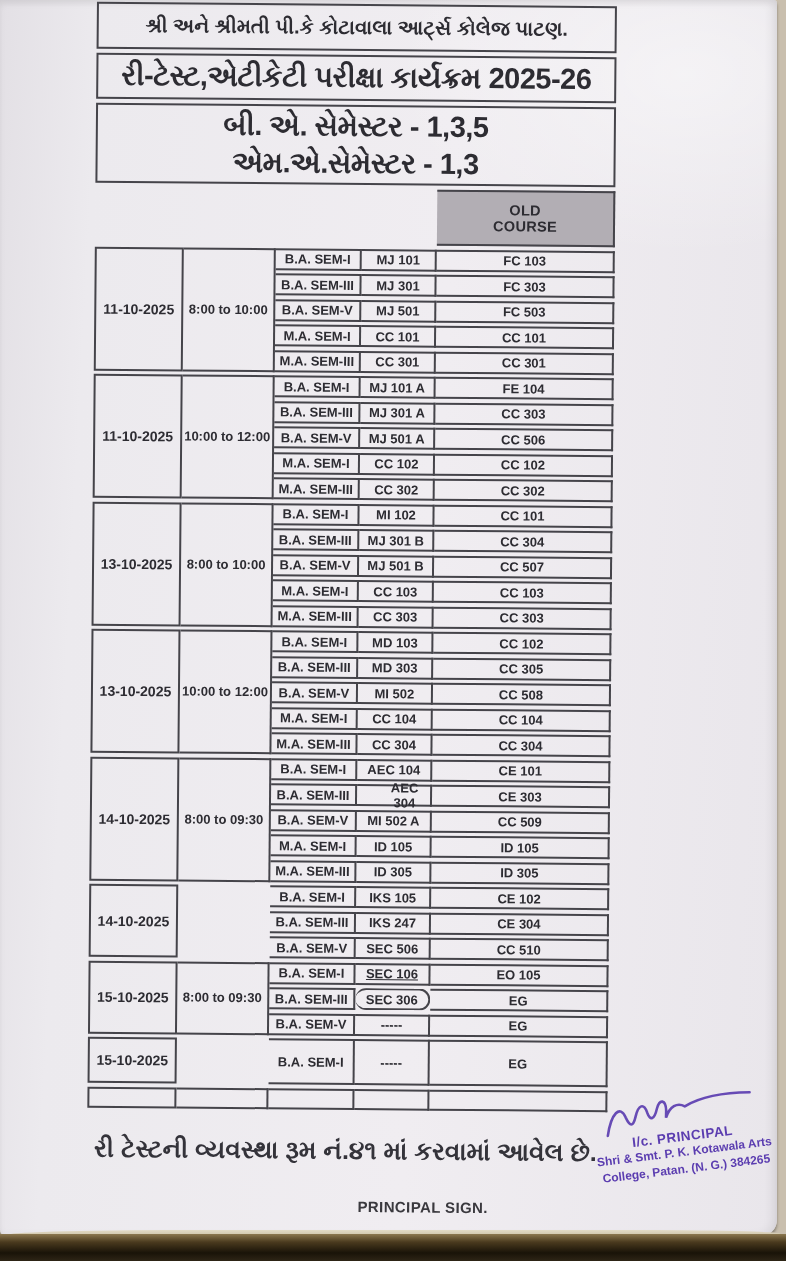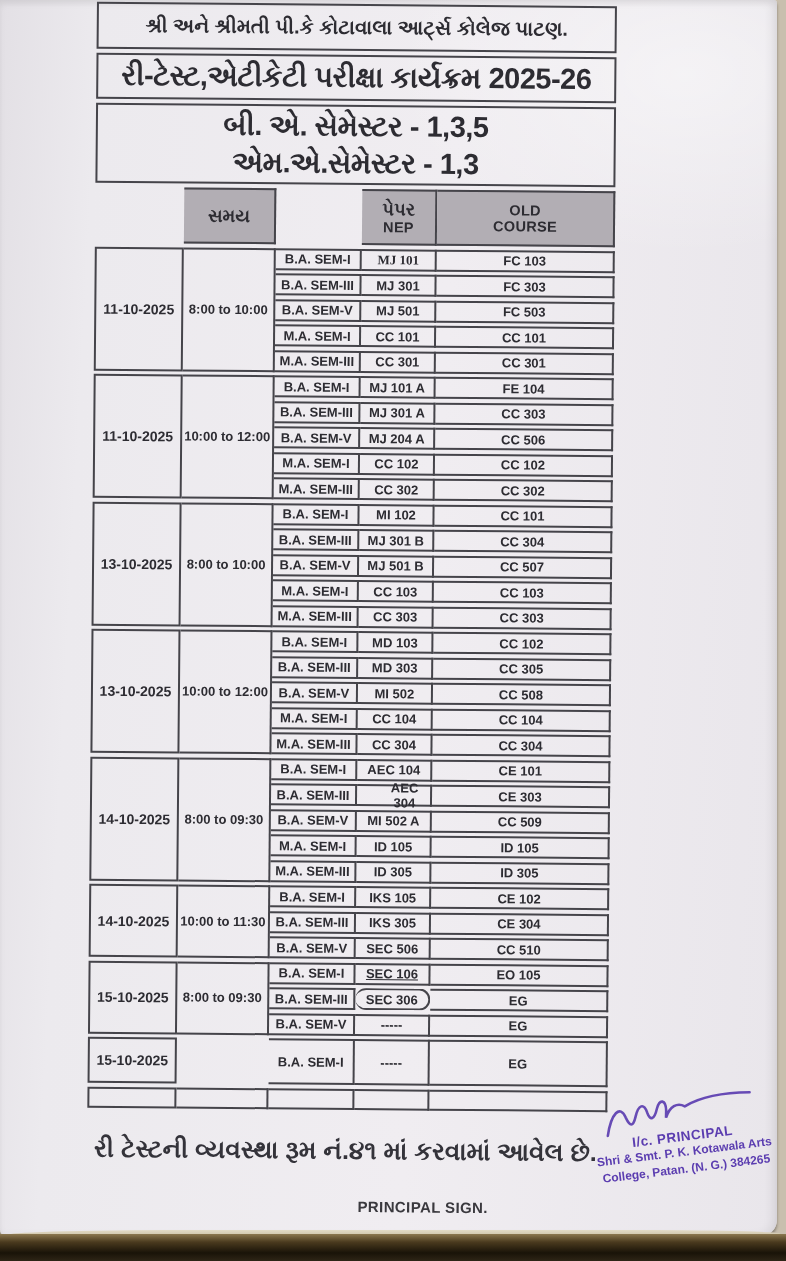--- a/index.html
+++ b/index.html
@@ -104,35 +104,28 @@
   <div class="hbox hbox2">
     <span>રી-ટેસ્ટ,એટીકેટી પરીક્ષા કાર્યક્રમ 2025-26</span>
   </div>
 
   <div class="hbox hbox3">
     <span>બી. એ. સેમેસ્ટર - 1,3,5</span>
     <span>એમ.એ.સેમેસ્ટર - 1,3</span>
   </div>
 
   <div class="grid" id="grid">
-    <div class="cell head" style="grid-row:1;grid-column:2">
-      <span>સમય</span>
-    </div>
-    <div class="cell head" style="grid-row:1;grid-column:4">
-      <span>પેપર</span>
-      <span class="lat">NEP</span>
-    </div>
     <div class="cell head" style="grid-row:1;grid-column:5">
       <span class="lat">OLD</span>
       <span class="lat">COURSE</span>
     </div>
   <div class="cell bl datec" style="grid-area: 2 / 1 / span 5;">11-10-2025</div>
       <div class="cell timec" style="grid-area: 2 / 2 / span 5;">8:00 to 10:00</div>
       <div class="cell sub semc" style="grid-area: 2 / 3;">B.A. SEM-I</div>
-      <div class="cell sub nepc" style="grid-area: 2 / 4; font-family: Liberation Serif, serif;">MJ 101</div>
+      <div class="cell sub nepc" style="grid-area: 2 / 4;">MJ 101</div>
       <div class="cell sub oldc" style="grid-area: 2 / 5;">FC 103</div>
       <div class="cell sub semc" style="grid-area: 3 / 3;">B.A. SEM-III</div>
       <div class="cell sub nepc" style="grid-area: 3 / 4;">MJ 301</div>
       <div class="cell sub oldc" style="grid-area: 3 / 5;">FC 303</div>
       <div class="cell sub semc" style="grid-area: 4 / 3;">B.A. SEM-V</div>
       <div class="cell sub nepc" style="grid-area: 4 / 4;">MJ 501</div>
       <div class="cell sub oldc" style="grid-area: 4 / 5;">FC 503</div>
       <div class="cell sub semc" style="grid-area: 5 / 3;">M.A. SEM-I</div>
       <div class="cell sub nepc" style="grid-area: 5 / 4;">CC 101</div>
       <div class="cell sub oldc" style="grid-area: 5 / 5;">CC 101</div>
@@ -141,21 +134,21 @@
       <div class="cell sub oldc" style="grid-area: 6 / 5;">CC 301</div>
       <div class="cell bl datec" style="grid-area: 7 / 1 / span 5;">11-10-2025</div>
       <div class="cell timec" style="grid-area: 7 / 2 / span 5;">10:00 to 12:00</div>
       <div class="cell sub semc" style="grid-area: 7 / 3;">B.A. SEM-I</div>
       <div class="cell sub nepc" style="grid-area: 7 / 4;">MJ 101 A</div>
       <div class="cell sub oldc" style="grid-area: 7 / 5;">FE 104</div>
       <div class="cell sub semc" style="grid-area: 8 / 3;">B.A. SEM-III</div>
       <div class="cell sub nepc" style="grid-area: 8 / 4;">MJ 301 A</div>
       <div class="cell sub oldc" style="grid-area: 8 / 5;">CC 303</div>
       <div class="cell sub semc" style="grid-area: 9 / 3;">B.A. SEM-V</div>
-      <div class="cell sub nepc" style="grid-area: 9 / 4;">MJ 204 A</div>
+      <div class="cell sub nepc" style="grid-area: 9 / 4;">MJ 501 A</div>
       <div class="cell sub oldc" style="grid-area: 9 / 5;">CC 506</div>
       <div class="cell sub semc" style="grid-area: 10 / 3;">M.A. SEM-I</div>
       <div class="cell sub nepc" style="grid-area: 10 / 4;">CC 102</div>
       <div class="cell sub oldc" style="grid-area: 10 / 5;">CC 102</div>
       <div class="cell sub semc" style="grid-area: 11 / 3;">M.A. SEM-III</div>
       <div class="cell sub nepc" style="grid-area: 11 / 4;">CC 302</div>
       <div class="cell sub oldc" style="grid-area: 11 / 5;">CC 302</div>
       <div class="cell bl datec" style="grid-area: 12 / 1 / span 5;">13-10-2025</div>
       <div class="cell timec" style="grid-area: 12 / 2 / span 5;">8:00 to 10:00</div>
       <div class="cell sub semc" style="grid-area: 12 / 3;">B.A. SEM-I</div>
@@ -201,26 +194,25 @@
       <div class="cell sub semc" style="grid-area: 24 / 3;">B.A. SEM-V</div>
       <div class="cell sub nepc" style="grid-area: 24 / 4;">MI 502 A</div>
       <div class="cell sub oldc" style="grid-area: 24 / 5;">CC 509</div>
       <div class="cell sub semc" style="grid-area: 25 / 3;">M.A. SEM-I</div>
       <div class="cell sub nepc" style="grid-area: 25 / 4;">ID 105</div>
       <div class="cell sub oldc" style="grid-area: 25 / 5;">ID 105</div>
       <div class="cell sub semc" style="grid-area: 26 / 3;">M.A. SEM-III</div>
       <div class="cell sub nepc" style="grid-area: 26 / 4;">ID 305</div>
       <div class="cell sub oldc" style="grid-area: 26 / 5;">ID 305</div>
       <div class="cell bl datec" style="grid-area: 27 / 1 / span 3;">14-10-2025</div>
-      <div class="cell timec" style="grid-area: 27 / 2 / span 3;">10:00 to 11:30</div>
       <div class="cell sub semc" style="grid-area: 27 / 3;">B.A. SEM-I</div>
       <div class="cell sub nepc" style="grid-area: 27 / 4;">IKS 105</div>
       <div class="cell sub oldc" style="grid-area: 27 / 5;">CE 102</div>
       <div class="cell sub semc" style="grid-area: 28 / 3;">B.A. SEM-III</div>
-      <div class="cell sub nepc" style="grid-area: 28 / 4;">IKS 305</div>
+      <div class="cell sub nepc" style="grid-area: 28 / 4;">IKS 247</div>
       <div class="cell sub oldc" style="grid-area: 28 / 5;">CE 304</div>
       <div class="cell sub semc" style="grid-area: 29 / 3;">B.A. SEM-V</div>
       <div class="cell sub nepc" style="grid-area: 29 / 4;">SEC 506</div>
       <div class="cell sub oldc" style="grid-area: 29 / 5;">CC 510</div>
       <div class="cell bl datec" style="grid-area: 30 / 1 / span 3;">15-10-2025</div>
       <div class="cell timec" style="grid-area: 30 / 2 / span 3;">8:00 to 09:30</div>
       <div class="cell sub semc" style="grid-area: 30 / 3;">B.A. SEM-I</div>
       <div class="cell sub nepc" style="grid-area: 30 / 4; text-decoration: underline;">SEC 106</div>
       <div class="cell sub oldc" style="grid-area: 30 / 5;">EO 105</div>
       <div class="cell sub semc" style="grid-area: 31 / 3;">B.A. SEM-III</div>

